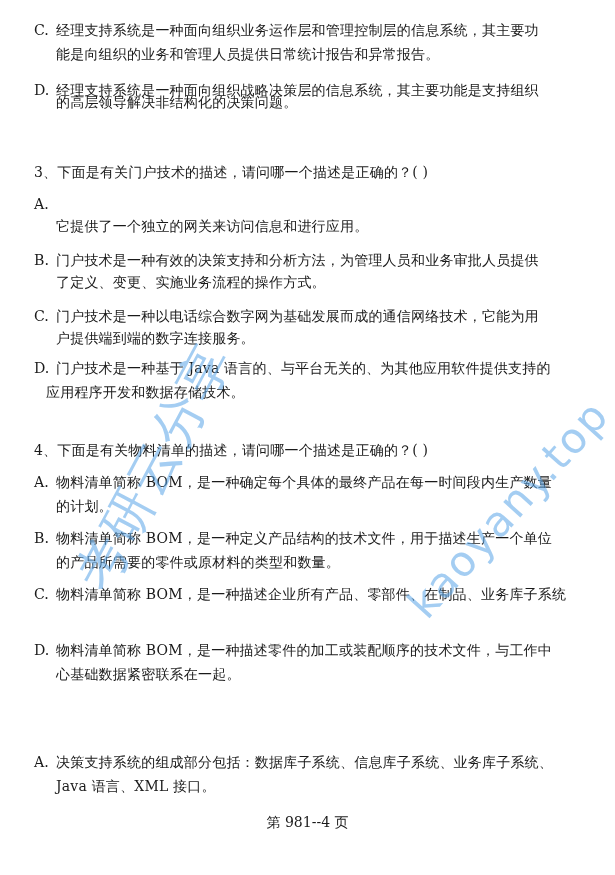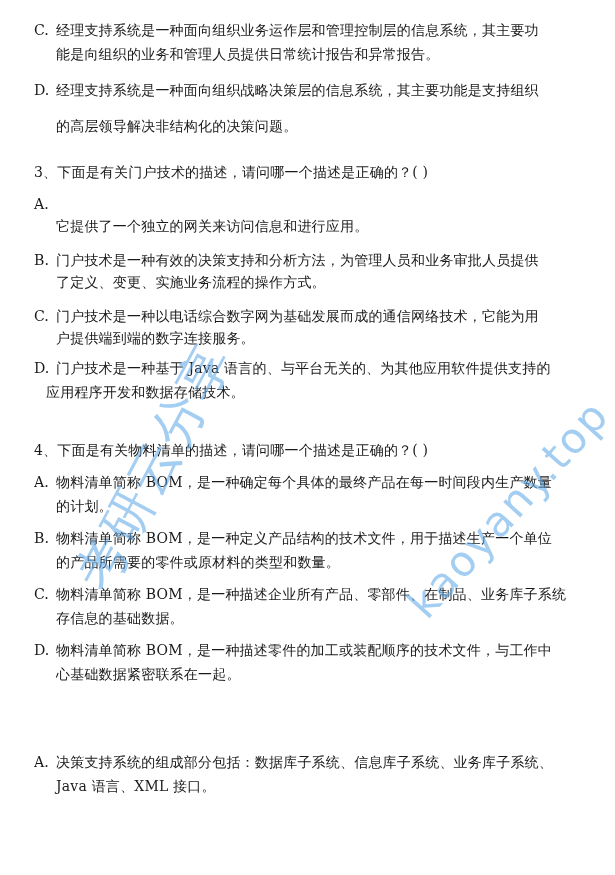--- a/index.html
+++ b/index.html
@@ -22,21 +22,21 @@
 <body>
 
 <div class="page">
 
   <span class="opt-label" style="left:34px;top:20px">C.</span>
   <div class="line" style="left:56px;top:20px">经理支持系统是一种面向组织业务运作层和管理控制层的信息系统，其主要功</div>
   <div class="line" style="left:56px;top:44px">能是向组织的业务和管理人员提供日常统计报告和异常报告。</div>
 
   <span class="opt-label" style="left:34px;top:80px">D.</span>
   <div class="line" style="left:56px;top:80px">经理支持系统是一种面向组织战略决策层的信息系统，其主要功能是支持组织</div>
-  <div class="line" style="left:56px;top:116px">的高层领导解决非结构化的决策问题。</div>
+  <div class="line" style="left:56px;top:92px">的高层领导解决非结构化的决策问题。</div>
 
   <div class="line" style="left:34px;top:162px">3、下面是有关门户技术的描述，请问哪一个描述是正确的？(      )</div>
 
   <span class="opt-label" style="left:34px;top:194px">A.</span>
   <div class="line" style="left:56px;top:216px">它提供了一个独立的网关来访问信息和进行应用。</div>
 
   <span class="opt-label" style="left:34px;top:250px">B.</span>
   <div class="line" style="left:56px;top:250px">门户技术是一种有效的决策支持和分析方法，为管理人员和业务审批人员提供</div>
   <div class="line" style="left:56px;top:272px">了定义、变更、实施业务流程的操作方式。</div>
 
@@ -53,27 +53,27 @@
   <span class="opt-label" style="left:34px;top:472px">A.</span>
   <div class="line" style="left:56px;top:472px">物料清单简称 BOM，是一种确定每个具体的最终产品在每一时间段内生产数量</div>
   <div class="line" style="left:56px;top:496px">的计划。</div>
 
   <span class="opt-label" style="left:34px;top:528px">B.</span>
   <div class="line" style="left:56px;top:528px">物料清单简称 BOM，是一种定义产品结构的技术文件，用于描述生产一个单位</div>
   <div class="line" style="left:56px;top:552px">的产品所需要的零件或原材料的类型和数量。</div>
 
   <span class="opt-label" style="left:34px;top:584px">C.</span>
   <div class="line" style="left:56px;top:584px">物料清单简称 BOM，是一种描述企业所有产品、零部件、在制品、业务库子系统</div>
-  <div class="line" style="left:56px;top:608px">存信息的基础数据。</div>
 
   <span class="opt-label" style="left:34px;top:640px">D.</span>
   <div class="line" style="left:56px;top:640px">物料清单简称 BOM，是一种描述零件的加工或装配顺序的技术文件，与工作中</div>
   <div class="line" style="left:56px;top:664px">心基础数据紧密联系在一起。</div>
 
 
   <span class="opt-label" style="left:34px;top:752px">A.</span>
   <div class="line" style="left:56px;top:752px">决策支持系统的组成部分包括：数据库子系统、信息库子系统、业务库子系统、</div>
   <div class="line" style="left:56px;top:776px">Java 语言、XML 接口。</div>
 
+  <div class="footer">第 981--4 页</div>
 
   <div class="wm-text" style="left:60px;top:570px;transform:rotate(-62deg);font-size:52px;font-family:'DejaVu Serif',serif;">考研云分享</div>
   <div class="wm-text" style="left:398px;top:595px;transform:rotate(-48deg);font-size:42px;">kaoyany.top</div>
 </div>
 
 </body></html>

